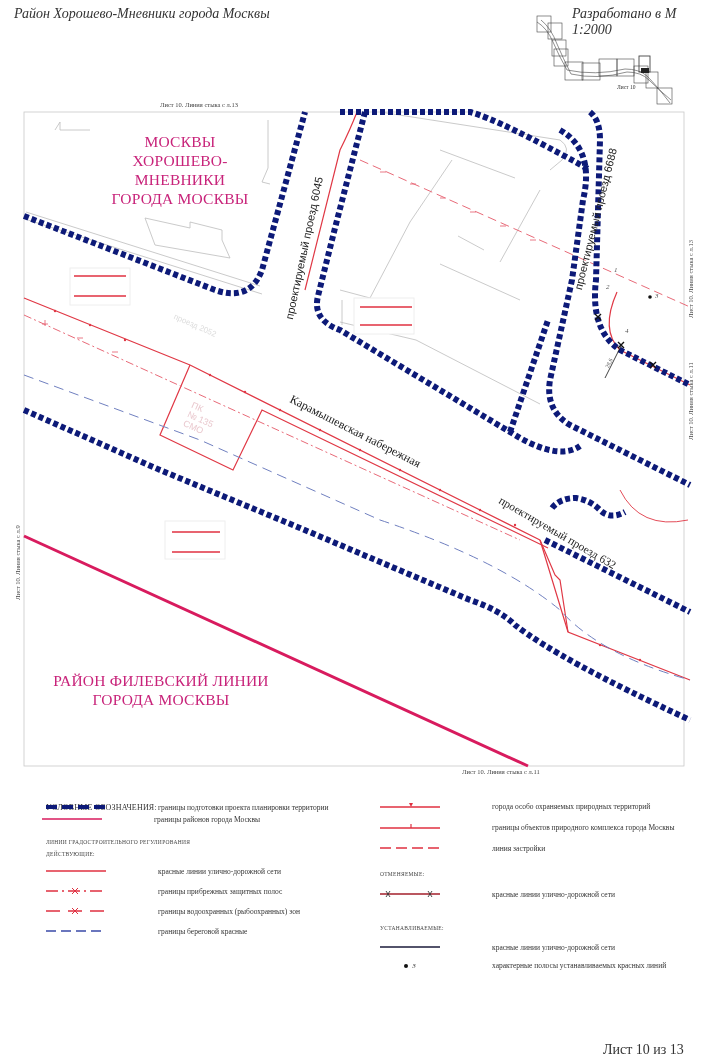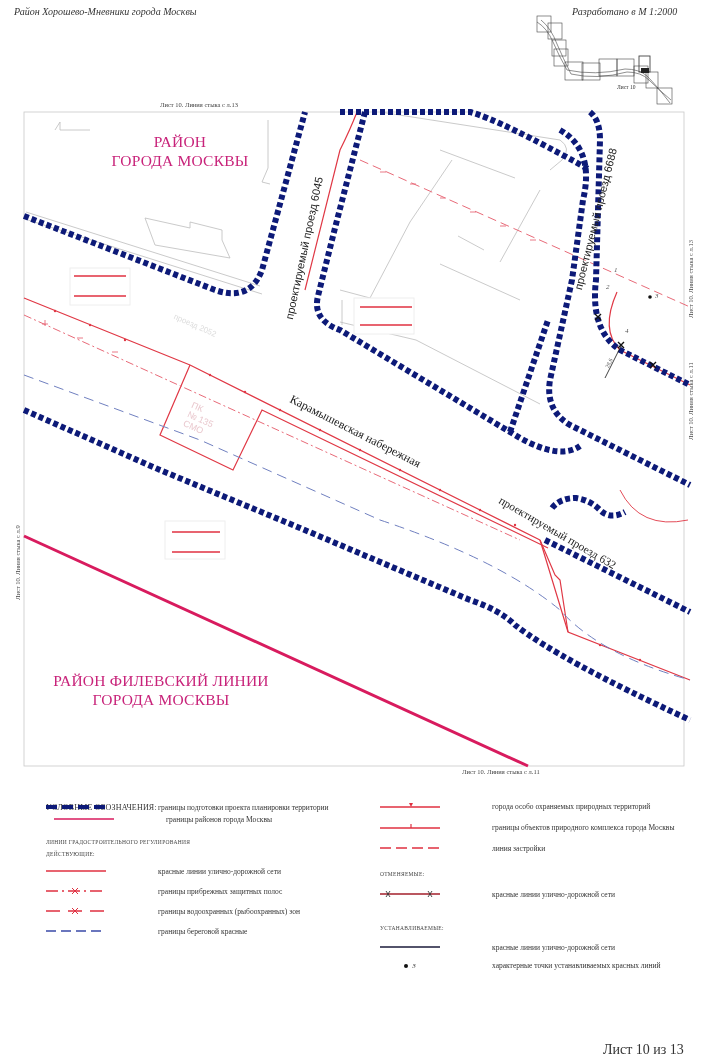--- a/index.html
+++ b/index.html
@@ -1,19 +1,19 @@
 <!DOCTYPE html>
 <html><head>
 <meta charset="utf-8">
 <style>
   * { box-sizing: border-box; margin: 0; padding: 0; }
   html, body { width: 704px; height: 1056px; background: #ffffff; overflow: hidden; }
   body { position: relative; font-family: "Liberation Serif", serif; color: #333; }
   .abs { position: absolute; }
-  .hdr { font-style: italic; font-size: 10px; color: #333; }
+  .hdr { font-style: italic; font-size: 14px; color: #333; }
   .joint { font-size: 6.5px; color: #444; white-space: nowrap; }
   .vert { transform-origin: left top; }
   .district { color: #c8237a; font-size: 15.5px; text-align: center; line-height: 19px; letter-spacing: 0.2px; }
   .legend-title { font-size: 8px; font-weight: normal; color: #333; letter-spacing: 0.2px; margin-top: 20px; }
   .legend-sub { font-size: 5.5px; color: #444; letter-spacing: 0.3px; text-transform: uppercase; }
   .legend-text { font-size: 7.5px; color: #333; white-space: nowrap; }
   .legend-row { position: absolute; display: flex; align-items: center; gap: 34px; }
   .swatch { width: 60px; height: 10px; margin-right: 18px; }
   .page-num { font-size: 14px; color: #333; }
 </style>
@@ -154,21 +154,22 @@
       <line x1="360" y1="307" x2="412" y2="307" stroke="#e03040" stroke-width="1.3"></line>
       <line x1="360" y1="325" x2="412" y2="325" stroke="#e03040" stroke-width="1.3"></line>
       <rect x="165" y="521" width="60" height="38" fill="#fff" stroke="#eee"></rect>
       <line x1="172" y1="532" x2="220" y2="532" stroke="#e03040" stroke-width="1.3"></line>
       <line x1="172" y1="552" x2="220" y2="552" stroke="#e03040" stroke-width="1.3"></line>
     </g>
   </svg>
 </div>
 
 <div class="abs district" style="left:95px; top:132px; width:170px;">
-  <div>РАЙОН</div>
+  <div>МОСКВЫ</div>
+  <div>ХОРОШЕВО-МНЕВНИКИ</div>
   <div>ГОРОДА МОСКВЫ</div>
 </div>
 <div class="abs district" style="left:46px; top:671px; width:230px;">
   <div>РАЙОН ФИЛЕВСКИЙ ЛИНИИ</div>
   <div>ГОРОДА МОСКВЫ</div>
 </div>
 
 <div class="abs" style="left:283px; top:318px; font-family:'Liberation Sans',sans-serif; font-size:11px; color:#222; transform:rotate(-78deg); transform-origin:left top; white-space:nowrap;">проектируемый проезд 6045</div>
 <div class="abs" style="left:572px; top:288px; font-family:'Liberation Sans',sans-serif; font-size:11px; color:#222; transform:rotate(-76deg); transform-origin:left top; white-space:nowrap;">проектируемый проезд 6688</div>
 <div class="abs" style="left:294px; top:392px; font-size:12px; color:#222; transform:rotate(27deg); transform-origin:left top; white-space:nowrap;">Карамышевская набережная</div>
@@ -188,21 +189,21 @@
 <div class="abs" style="left:604px; top:366px; font-size:5.5px; color:#555; transform:rotate(-64deg); transform-origin:left top;">28,6</div>
 
 <div class="abs legend-title" style="left:46px; top:783px;">УСЛОВНЫЕ ОБОЗНАЧЕНИЯ:</div>
 
 <div class="legend-row" style="left:46px; top:802px;">
   <svg class="swatch" viewBox="0 0 60 10">
       <line x1="0" y1="5" x2="60" y2="5" stroke="#0d1a78" stroke-width="4" stroke-dasharray="11 5"></line>
     </svg>
   <span class="legend-text">границы подготовки проекта планировки территории</span>
 </div>
-<div class="legend-row" style="left:54px; top:814px;">
+<div class="legend-row" style="left:42px; top:814px;">
   <svg class="swatch" viewBox="0 0 60 10">
       <line x1="0" y1="5" x2="60" y2="5" stroke="#d81b5e" stroke-width="1.6"></line>
     </svg>
   <span class="legend-text">границы районов города Москвы</span>
 </div>
 
 <div class="abs legend-sub" style="left:46px; top:839px;">ЛИНИИ ГРАДОСТРОИТЕЛЬНОГО РЕГУЛИРОВАНИЯ</div>
 <div class="abs legend-sub" style="left:46px; top:851px;">ДЕЙСТВУЮЩИЕ:</div>
 
 <div class="legend-row" style="left:46px; top:866px;">
@@ -268,16 +269,16 @@
   <svg class="swatch" viewBox="0 0 60 10">
       <line x1="0" y1="5" x2="60" y2="5" stroke="#1a1a3a" stroke-width="1.6"></line>
     </svg>
   <span class="legend-text">красные линии улично-дорожной сети</span>
 </div>
 <div class="legend-row" style="left:380px; top:961px;">
   <span style="width:60px; margin-right:18px; display:flex; align-items:center; justify-content:center; gap:4px;">
     <span style="width:4px; height:4px; border-radius:50%; background:#111; display:inline-block;"></span>
     <span style="font-size:7px; font-style:italic; color:#333;">3</span>
   </span>
-  <span class="legend-text">характерные точки устанавливаемых красных линий</span>
+  <span class="legend-text">характерные полосы устанавливаемых красных линий</span>
 </div>
 
 <div class="abs page-num" style="left:603px; top:1042px;">Лист 10 из 13 листов</div>
 
 </body></html>

